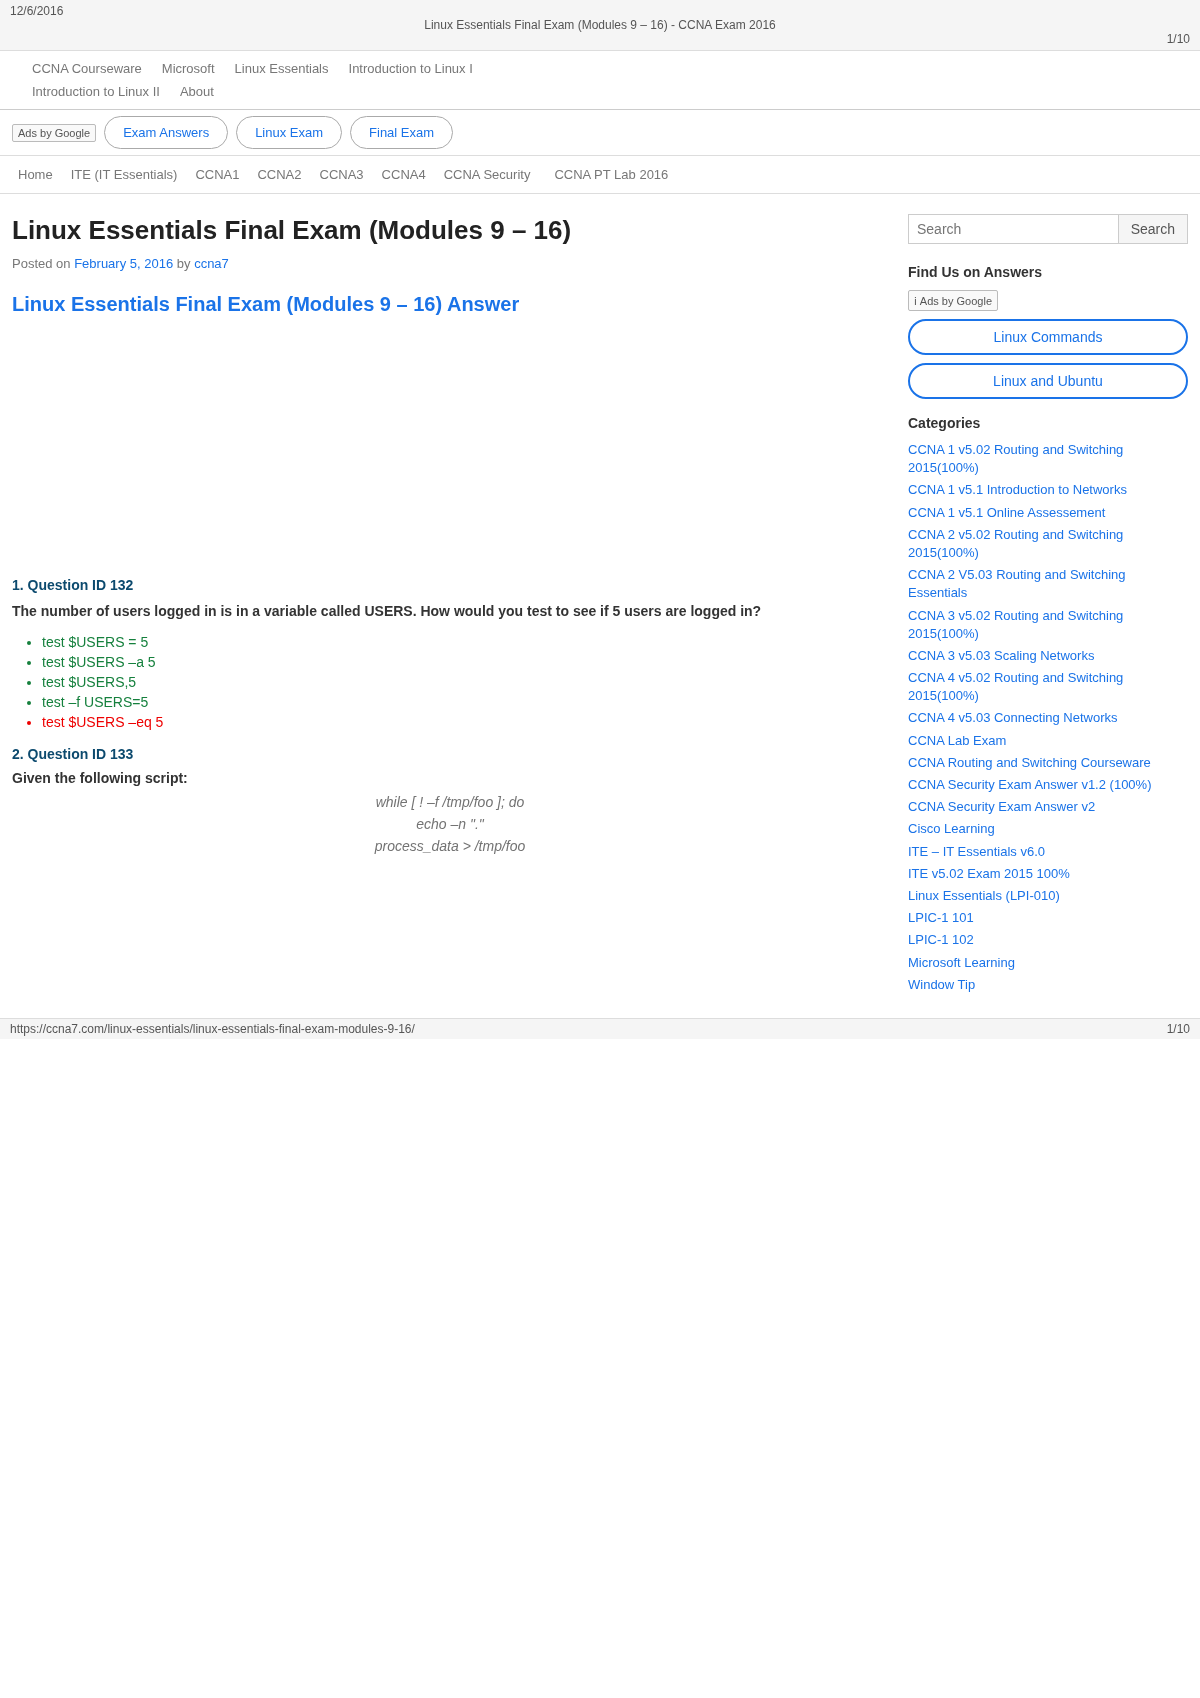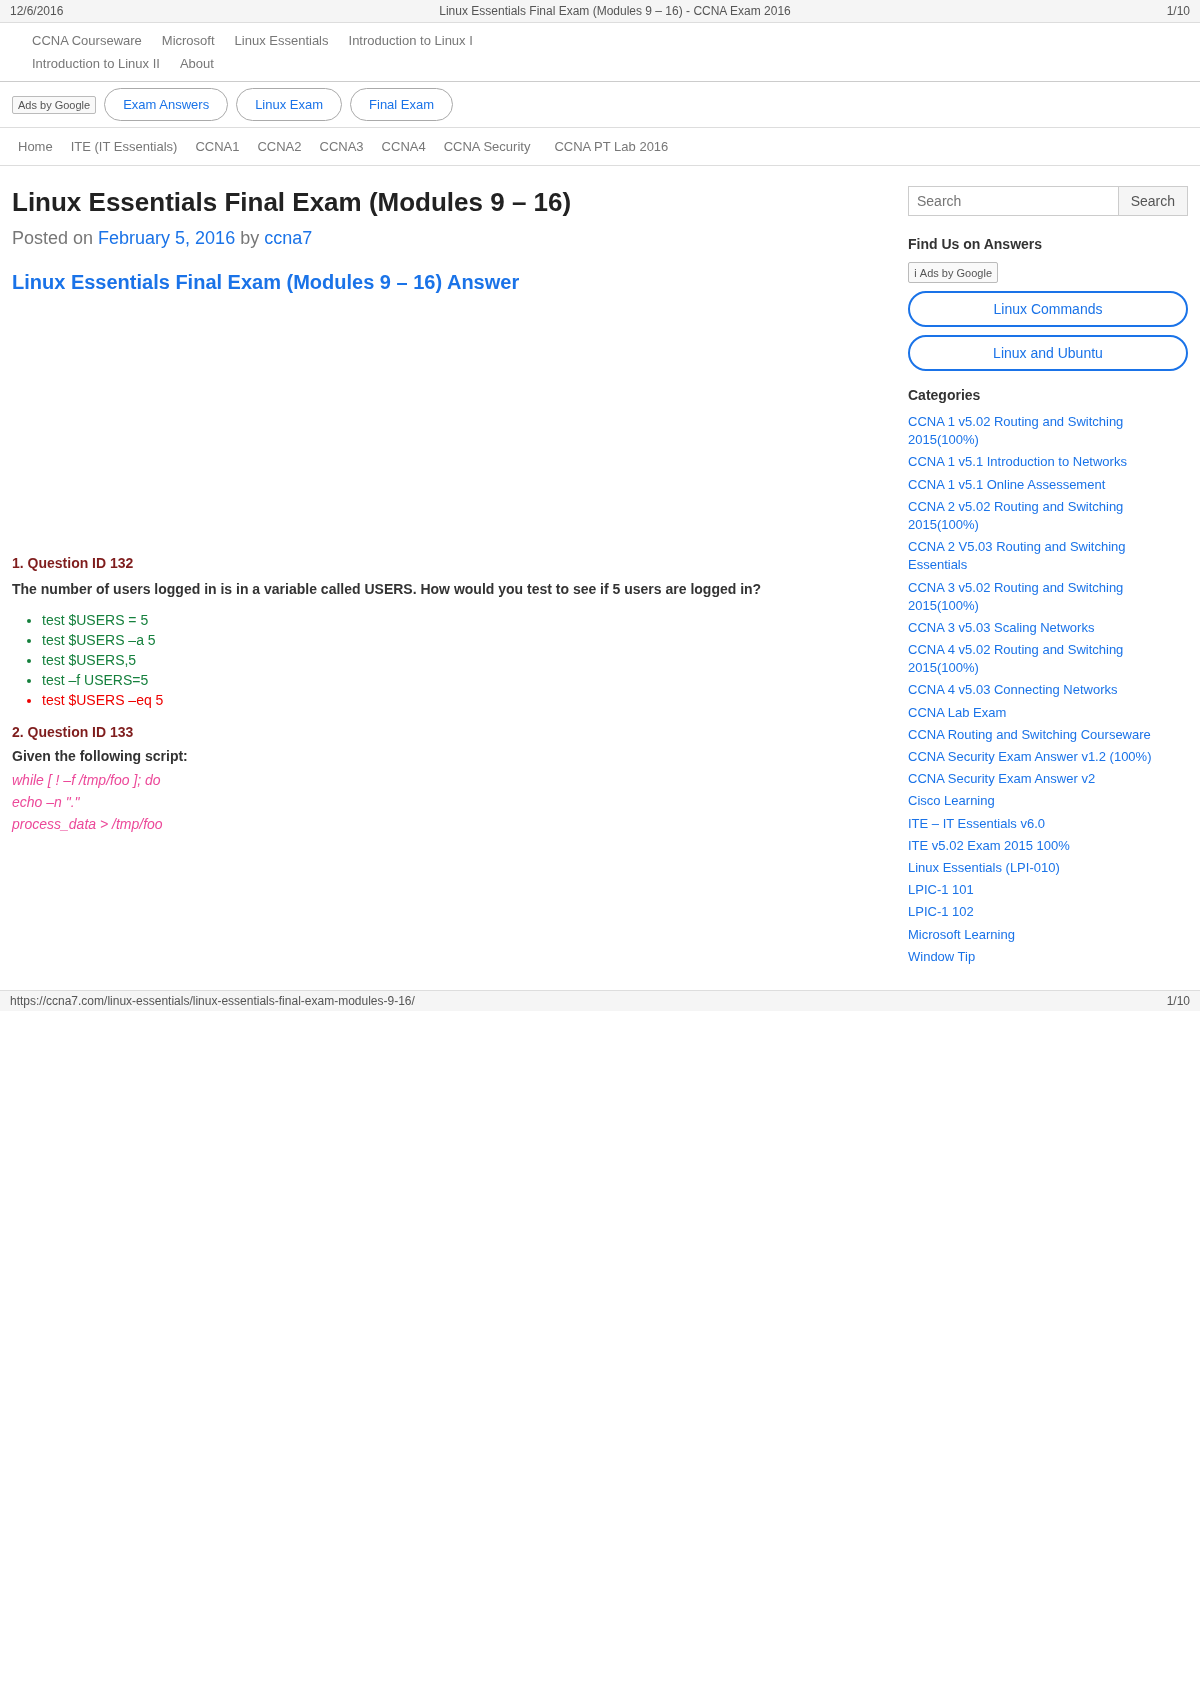--- a/index.html
+++ b/index.html
@@ -7,20 +7,21 @@
 
     
     .browser-bar {
       background: #f5f5f5;
       border-bottom: 1px solid #ddd;
       padding: 4px 10px;
       display: flex;
       align-items: center;
       font-size: 12px;
       color: #555;
+      flex-direction: column;
     }
     .browser-bar .date { margin-right: auto; }
     .browser-bar .title { flex: 1; text-align: center; }
     .browser-bar .page-num { margin-left: auto; }
 
     
     .top-nav {
       border-bottom: 1px solid #ccc;
       padding: 6px 24px;
     }
@@ -98,21 +99,21 @@
 
     .article-title {
       font-size: 26px;
       font-weight: bold;
       color: #222;
       line-height: 1.3;
       margin-bottom: 8px;
     }
 
     .post-meta {
-      font-size: 18px;
+      font-size: 13px;
       color: #777;
       margin-bottom: 20px;
     }
     .post-meta .date-highlight { color: #1a73e8; }
     .post-meta .author-highlight { color: #1a73e8; }
 
     .article-subtitle {
       font-size: 20px;
       font-weight: bold;
       color: #1a73e8;
@@ -120,21 +121,21 @@
       line-height: 1.3;
     }
 
     .question-section {
       margin-top: 260px;
     }
 
     .question-number {
       font-size: 14px;
       font-weight: bold;
-      color: #7f1d1d;
+      color: #0c4a6e;
       margin-bottom: 8px;
     }
 
     .question-text {
       font-size: 14px;
       font-weight: bold;
       color: #333;
       margin-bottom: 12px;
       line-height: 1.5;
     }
@@ -157,22 +158,23 @@
     .question-2 .question-number { }
     .question-2 .question-text-bold {
       font-weight: bold;
       font-size: 14px;
       color: #333;
       margin-bottom: 8px;
     }
     .script-line {
       font-style: italic;
       font-size: 14px;
-      color: #ec4899;
+      color: #737373;
       margin-bottom: 6px;
+      text-align: center;
     }
 
     
     .sidebar {
       width: 280px;
       flex-shrink: 0;
     }
 
     .search-box {
       border: 1px solid #ccc;

